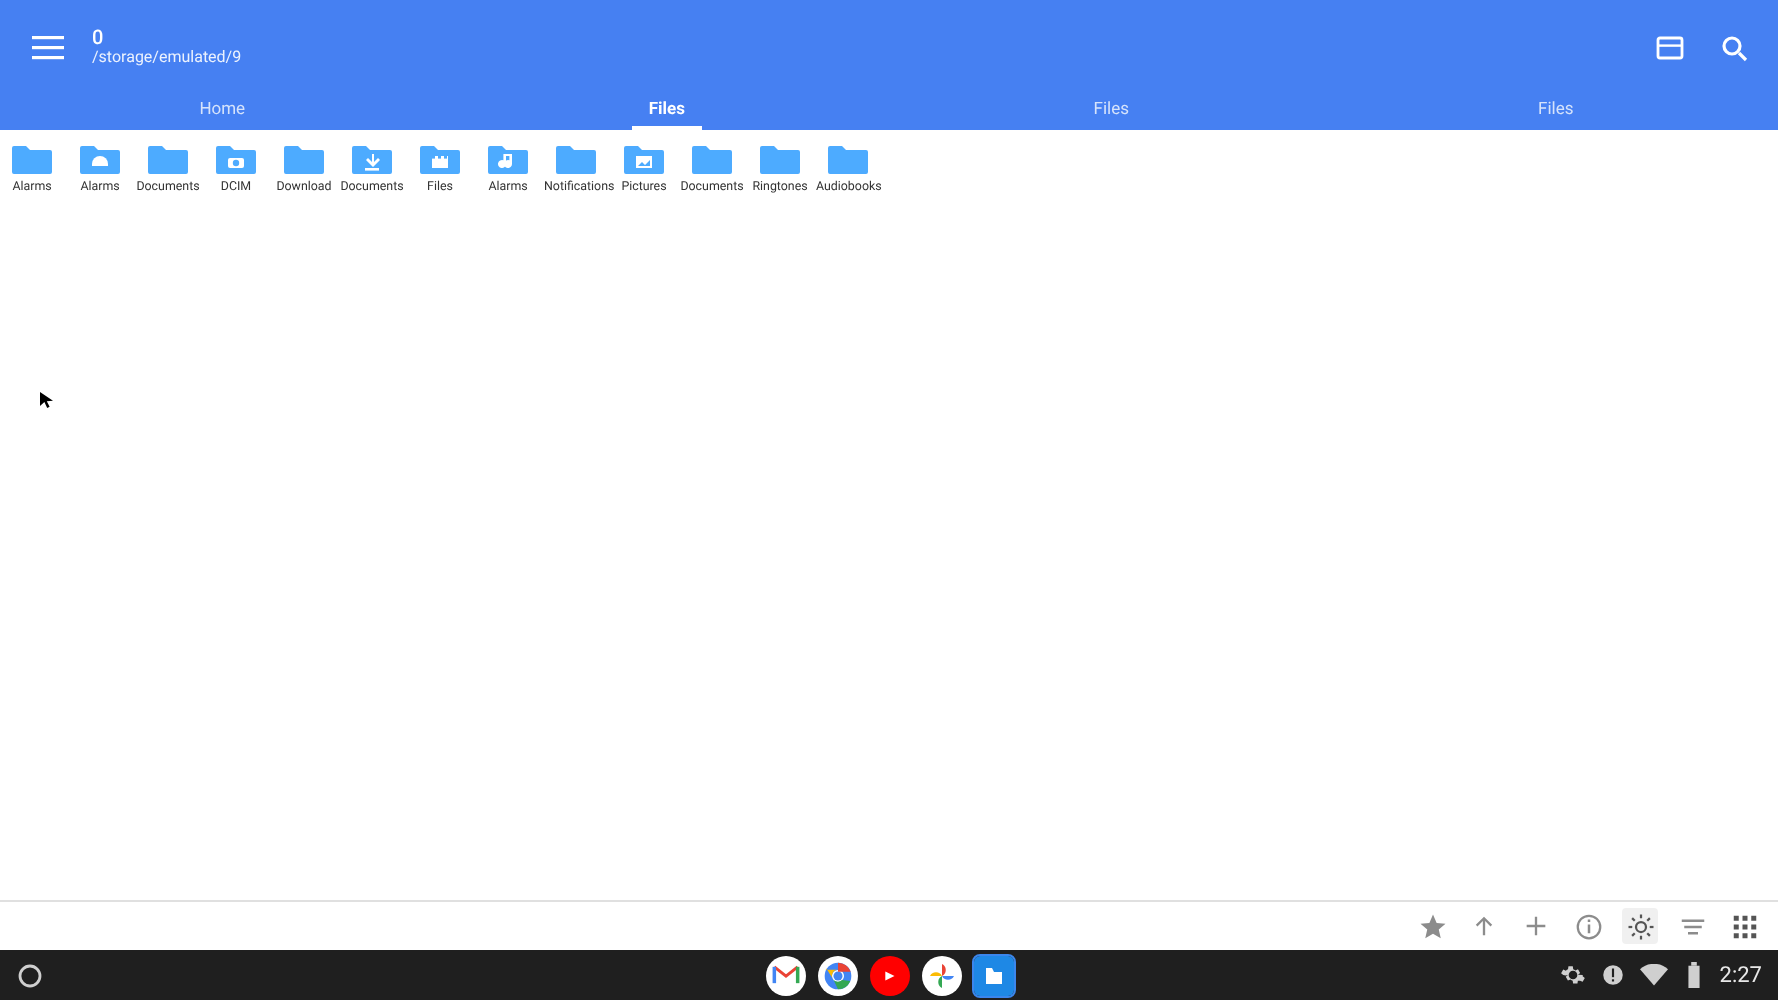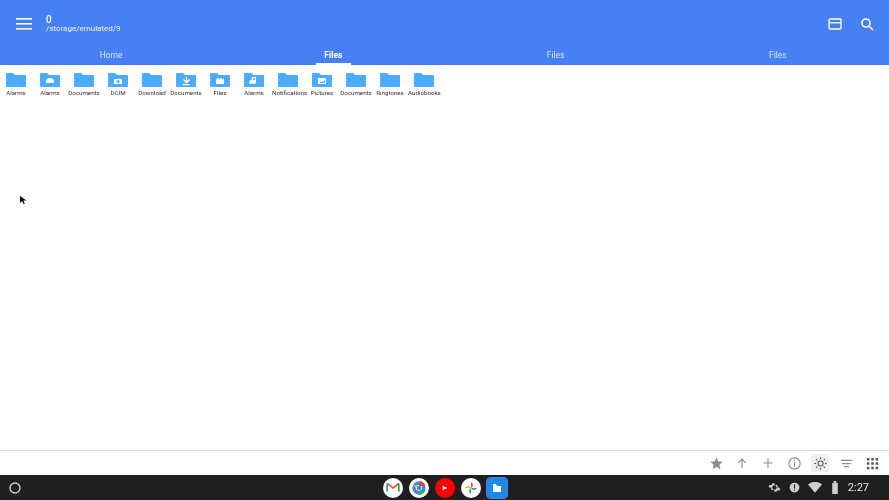--- a/index.html
+++ b/index.html
@@ -126,21 +126,21 @@
   .task-app {
     width: 20px; height: 20px; border-radius: 50%;
     display:flex; align-items:center; justify-content:center;
     font-size: 9px; font-weight: 700;
     cursor: pointer;
   }
   .task-app.highlight { outline: 1.5px solid #3b86ec; border-radius: 3px; }
   .taskbar-right {
     margin-left: auto;
     display: flex; align-items: center; gap: 6px;
-    padding-right: 20px;
+    padding-right: 8px;
   }
   .status-icon { width: 14px; height: 14px; display:flex; align-items:center; justify-content:center; }
 
   svg { display:block; }
 </style>
 </head>
 <body>
 
 <div class="appbar">
   <div class="appbar-row1">

